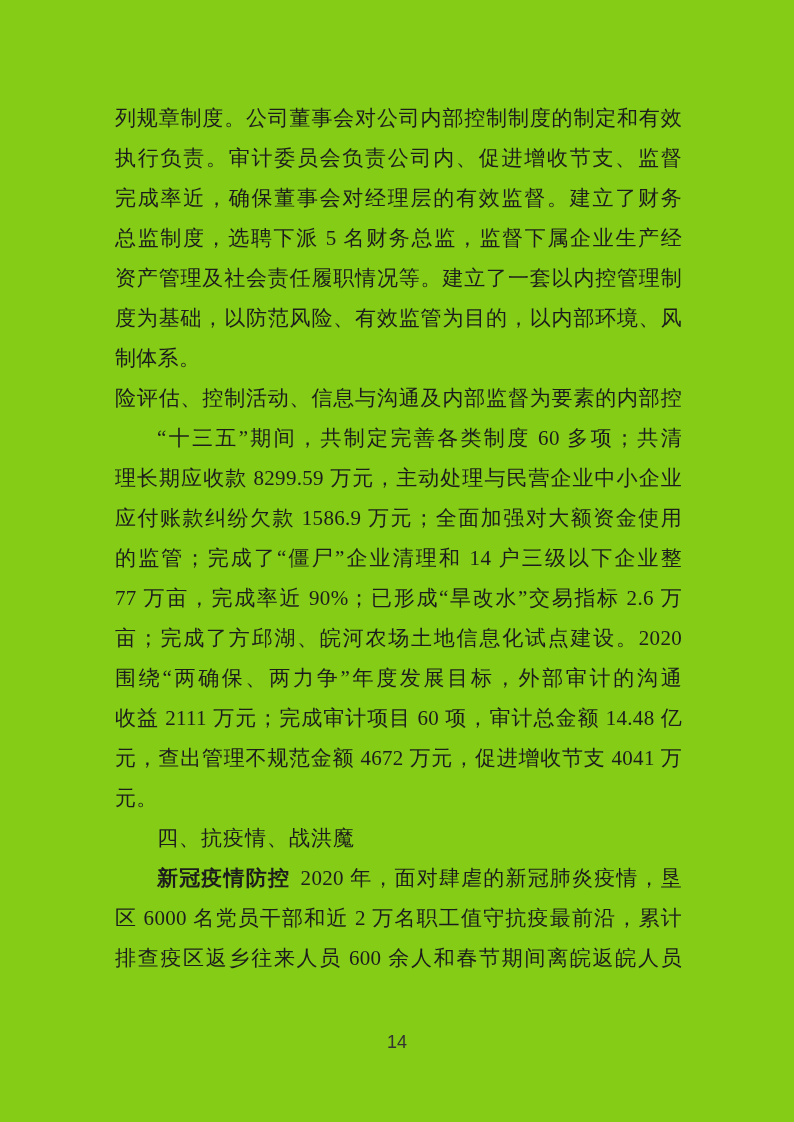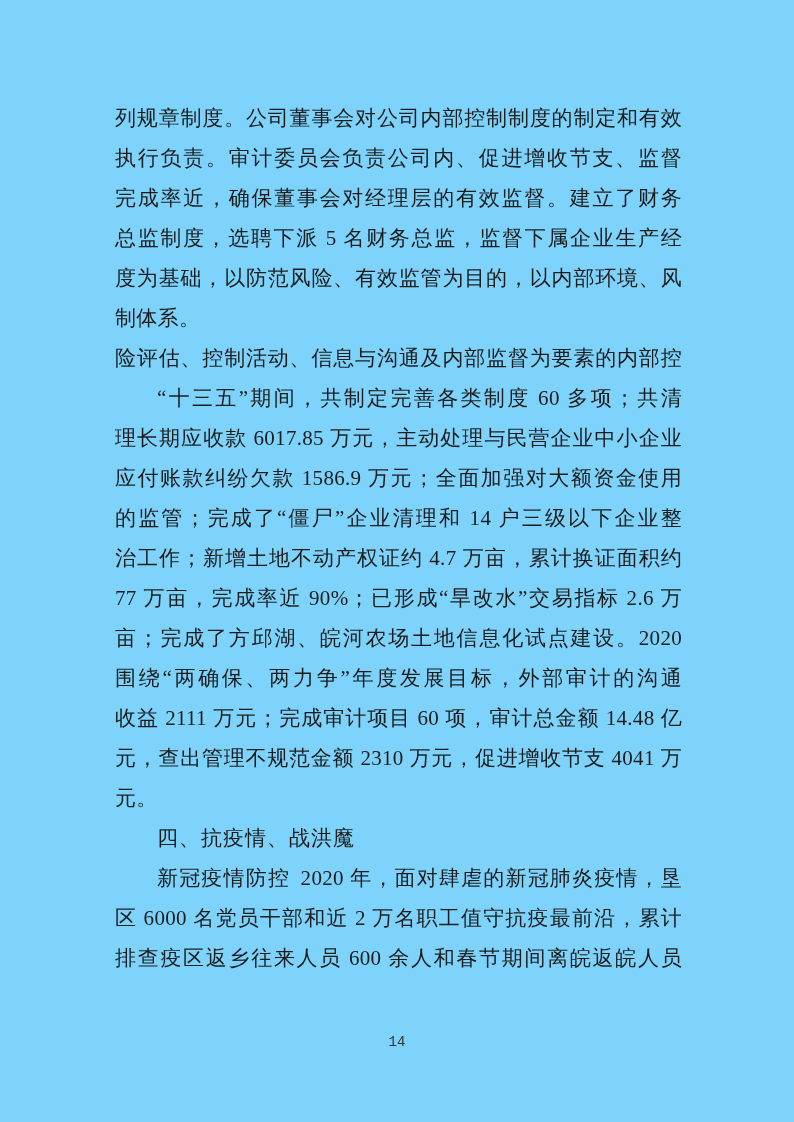--- a/index.html
+++ b/index.html
@@ -5,21 +5,21 @@
   html, body {
     margin: 0;
     padding: 0;
     background: #ffffff;
   }
   .page {
     position: relative;
     width: 794px;
     height: 1122px;
     margin: 0 auto;
-    background: #7dd3fc;
+    background: #84cc16;
     box-sizing: border-box;
     padding: 98px 112px 17px 115px;
     font-family: "Liberation Serif", "DejaVu Serif", serif;
     color: #1c1c1c;
     overflow: hidden;
   }
   .line {
     height: 40px;
     line-height: 40px;
     font-size: 21px;
@@ -32,61 +32,61 @@
   }
   .line.indent {
     text-indent: 42px;
   }
   .heading {
     font-family: "Liberation Sans", "DejaVu Sans", sans-serif;
     font-weight: 400;
     letter-spacing: 1px;
   }
   .lead {
-    font-weight: 400;
+    font-weight: 700;
     margin-right: 0.5em;
   }
   .page-number {
     position: absolute;
     top: 1032px;
     left: 0;
     width: 794px;
     text-align: center;
-    font-size: 14px;
+    font-size: 18px;
     line-height: 20px;
     color: #333333;
-    font-family: Liberation Mono, monospace;
+    font-family: Liberation Sans, sans-serif;
   }
 </style>
 </head>
 <body>
 
 <div class="page">
 
   <div>
     <div class="line j">列规章制度。公司董事会对公司内部控制制度的制定和有效</div>
     <div class="line j">执行负责。审计委员会负责公司内、促进增收节支、监督</div>
     <div class="line j">完成率近，确保董事会对经理层的有效监督。建立了财务</div>
     <div class="line j">总监制度，选聘下派 5 名财务总监，监督下属企业生产经营、</div>
+    <div class="line j">资产管理及社会责任履职情况等。建立了一套以内控管理制</div>
     <div class="line j">度为基础，以防范风险、有效监管为目的，以内部环境、风</div>
     <div class="line">制体系。</div>
     <div class="line j">险评估、控制活动、信息与沟通及内部监督为要素的内部控</div>
   </div>
 
   <div>
     <div class="line j indent">“十三五”期间，共制定完善各类制度 60 多项；共清</div>
-    <div class="line j">理长期应收款 6017.85 万元，主动处理与民营企业中小企业</div>
+    <div class="line j">理长期应收款 8299.59 万元，主动处理与民营企业中小企业</div>
     <div class="line j">应付账款纠纷欠款 1586.9 万元；全面加强对大额资金使用</div>
     <div class="line j">的监管；完成了“僵尸”企业清理和 14 户三级以下企业整</div>
-    <div class="line j">治工作；新增土地不动产权证约 4.7 万亩，累计换证面积约</div>
     <div class="line j">77 万亩，完成率近 90%；已形成“旱改水”交易指标 2.6 万</div>
     <div class="line j">亩；完成了方邱湖、皖河农场土地信息化试点建设。2020 年，</div>
     <div class="line j">围绕“两确保、两力争”年度发展目标，外部审计的沟通</div>
     <div class="line j">收益 2111 万元；完成审计项目 60 项，审计总金额 14.48 亿</div>
-    <div class="line j">元，查出管理不规范金额 2310 万元，促进增收节支 4041 万</div>
+    <div class="line j">元，查出管理不规范金额 4672 万元，促进增收节支 4041 万</div>
     <div class="line">元。</div>
   </div>
 
   <div class="line indent heading">四、抗疫情、战洪魔</div>
 
   <div>
     <div class="line j indent"><span class="lead">新冠疫情防控</span><span>2020 年，面对肆虐的新冠肺炎疫情，垦</span></div>
     <div class="line j">区 6000 名党员干部和近 2 万名职工值守抗疫最前沿，累计</div>
     <div class="line j">排查疫区返乡往来人员 600 余人和春节期间离皖返皖人员</div>
   </div>

